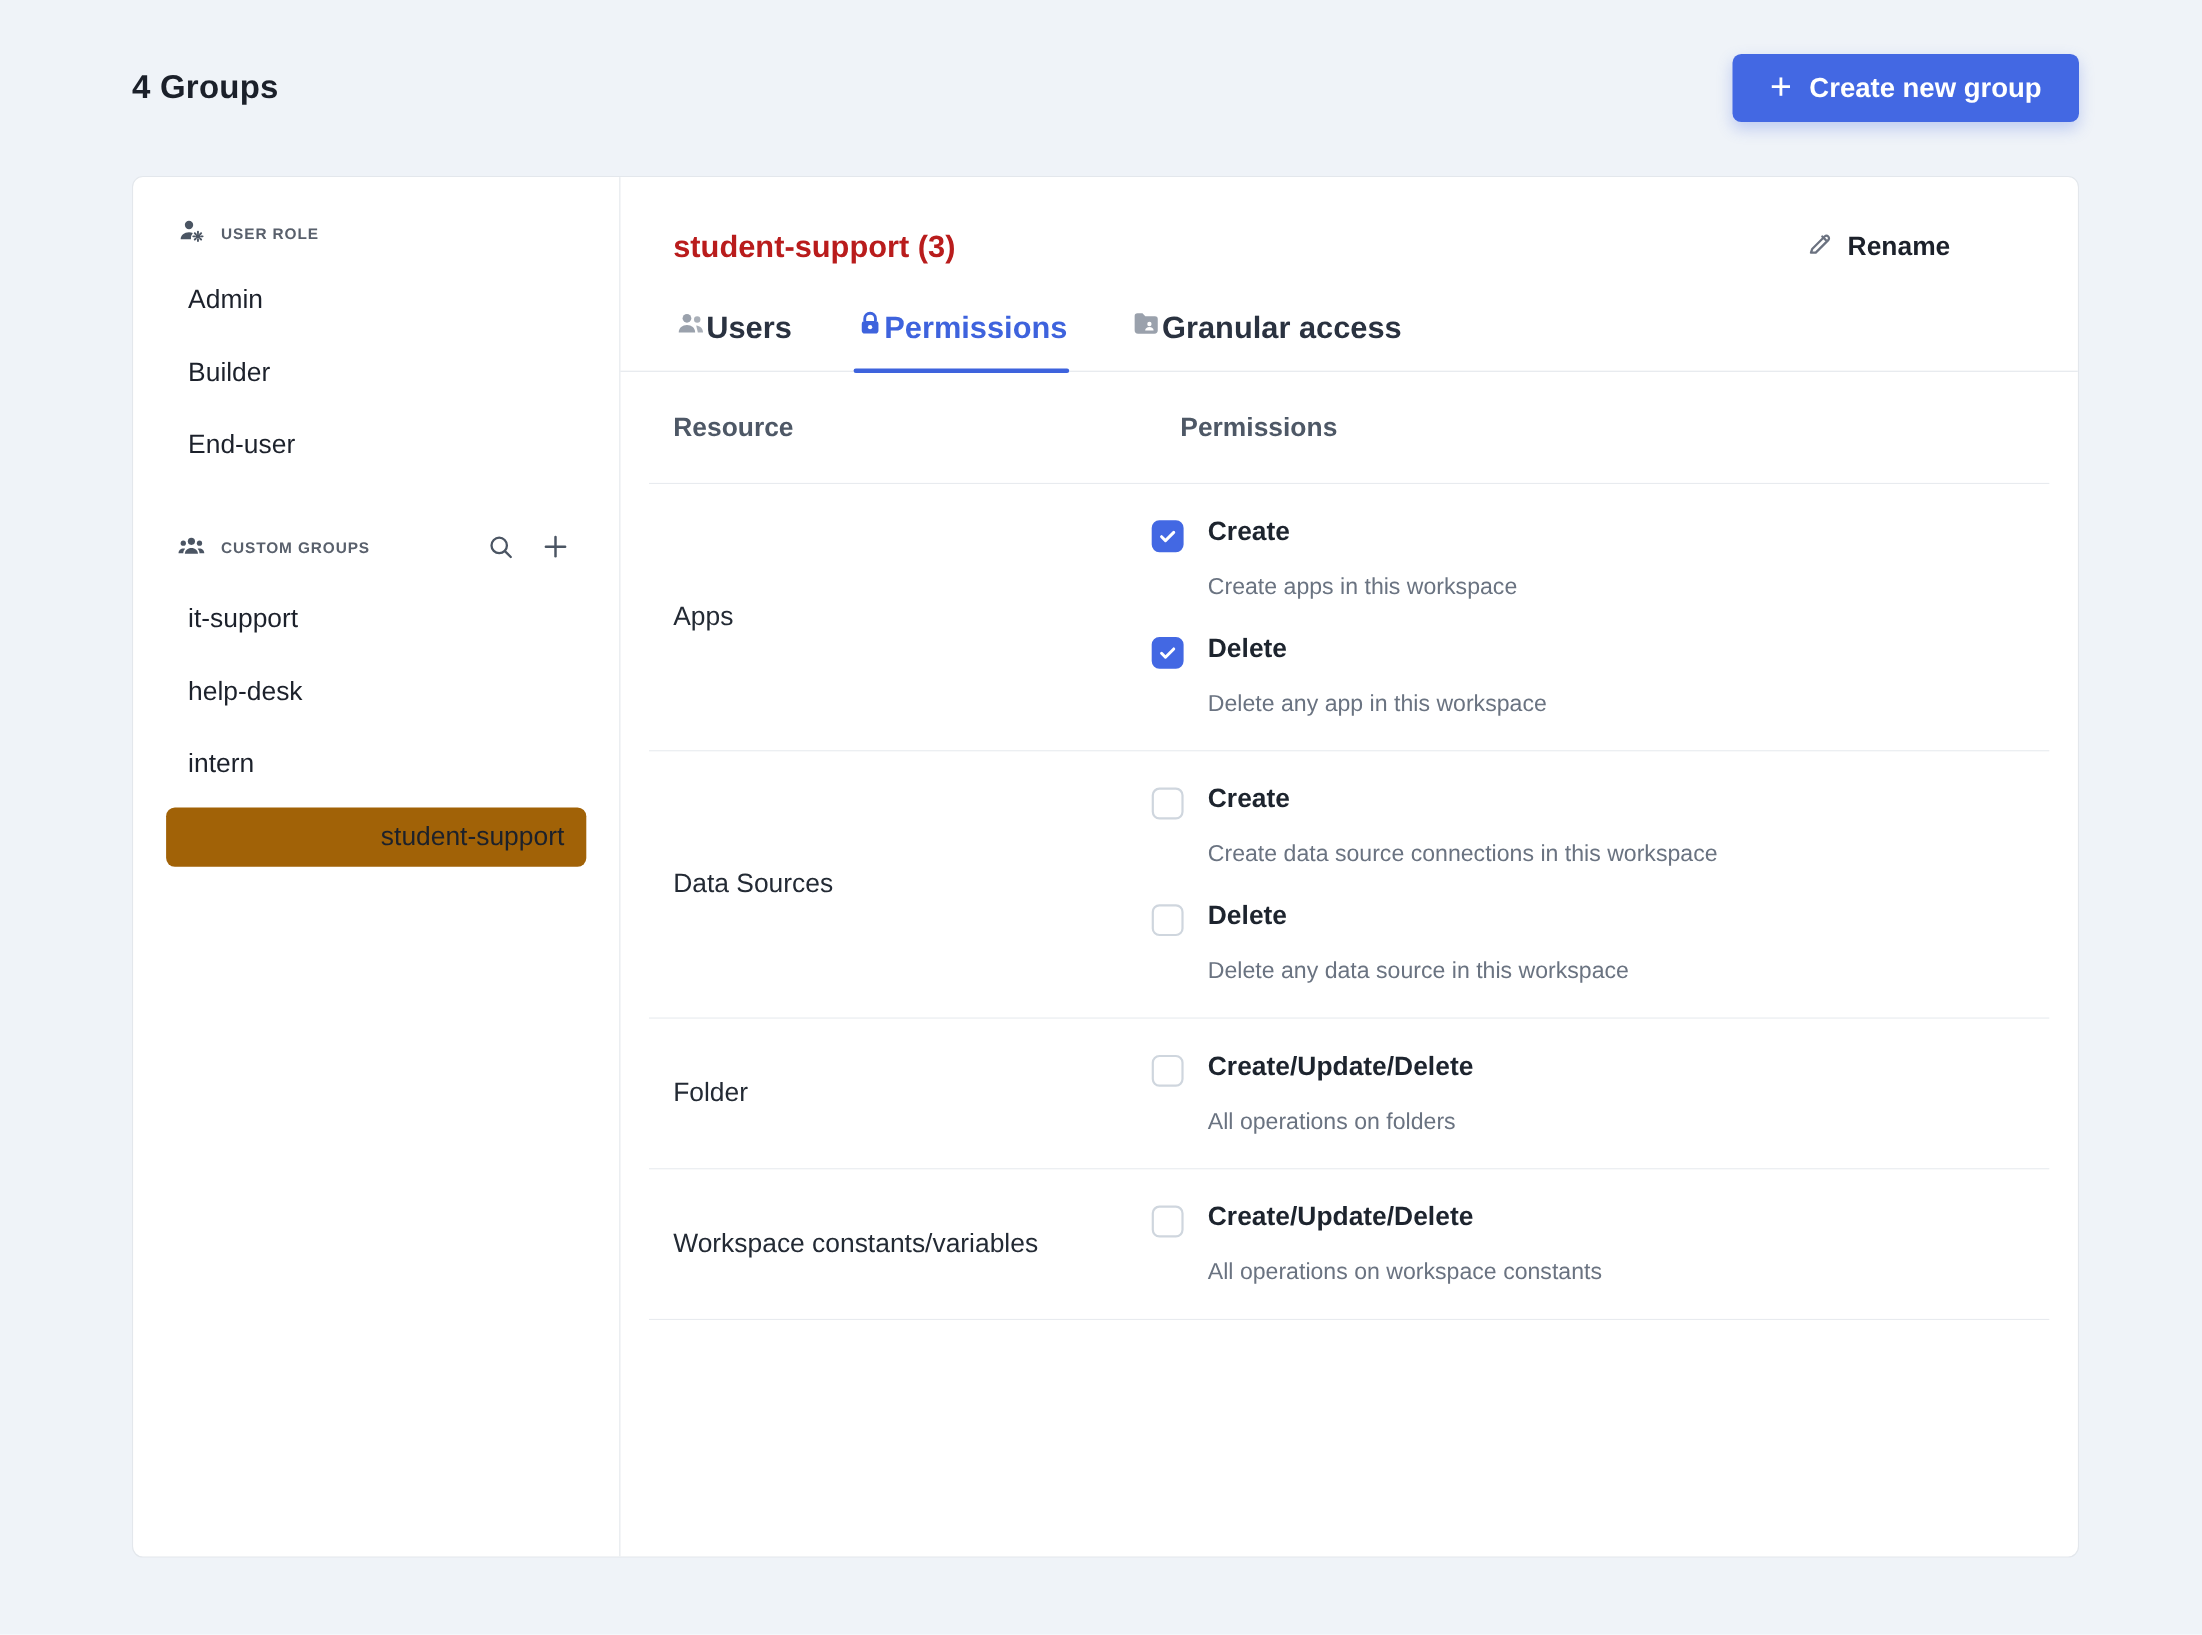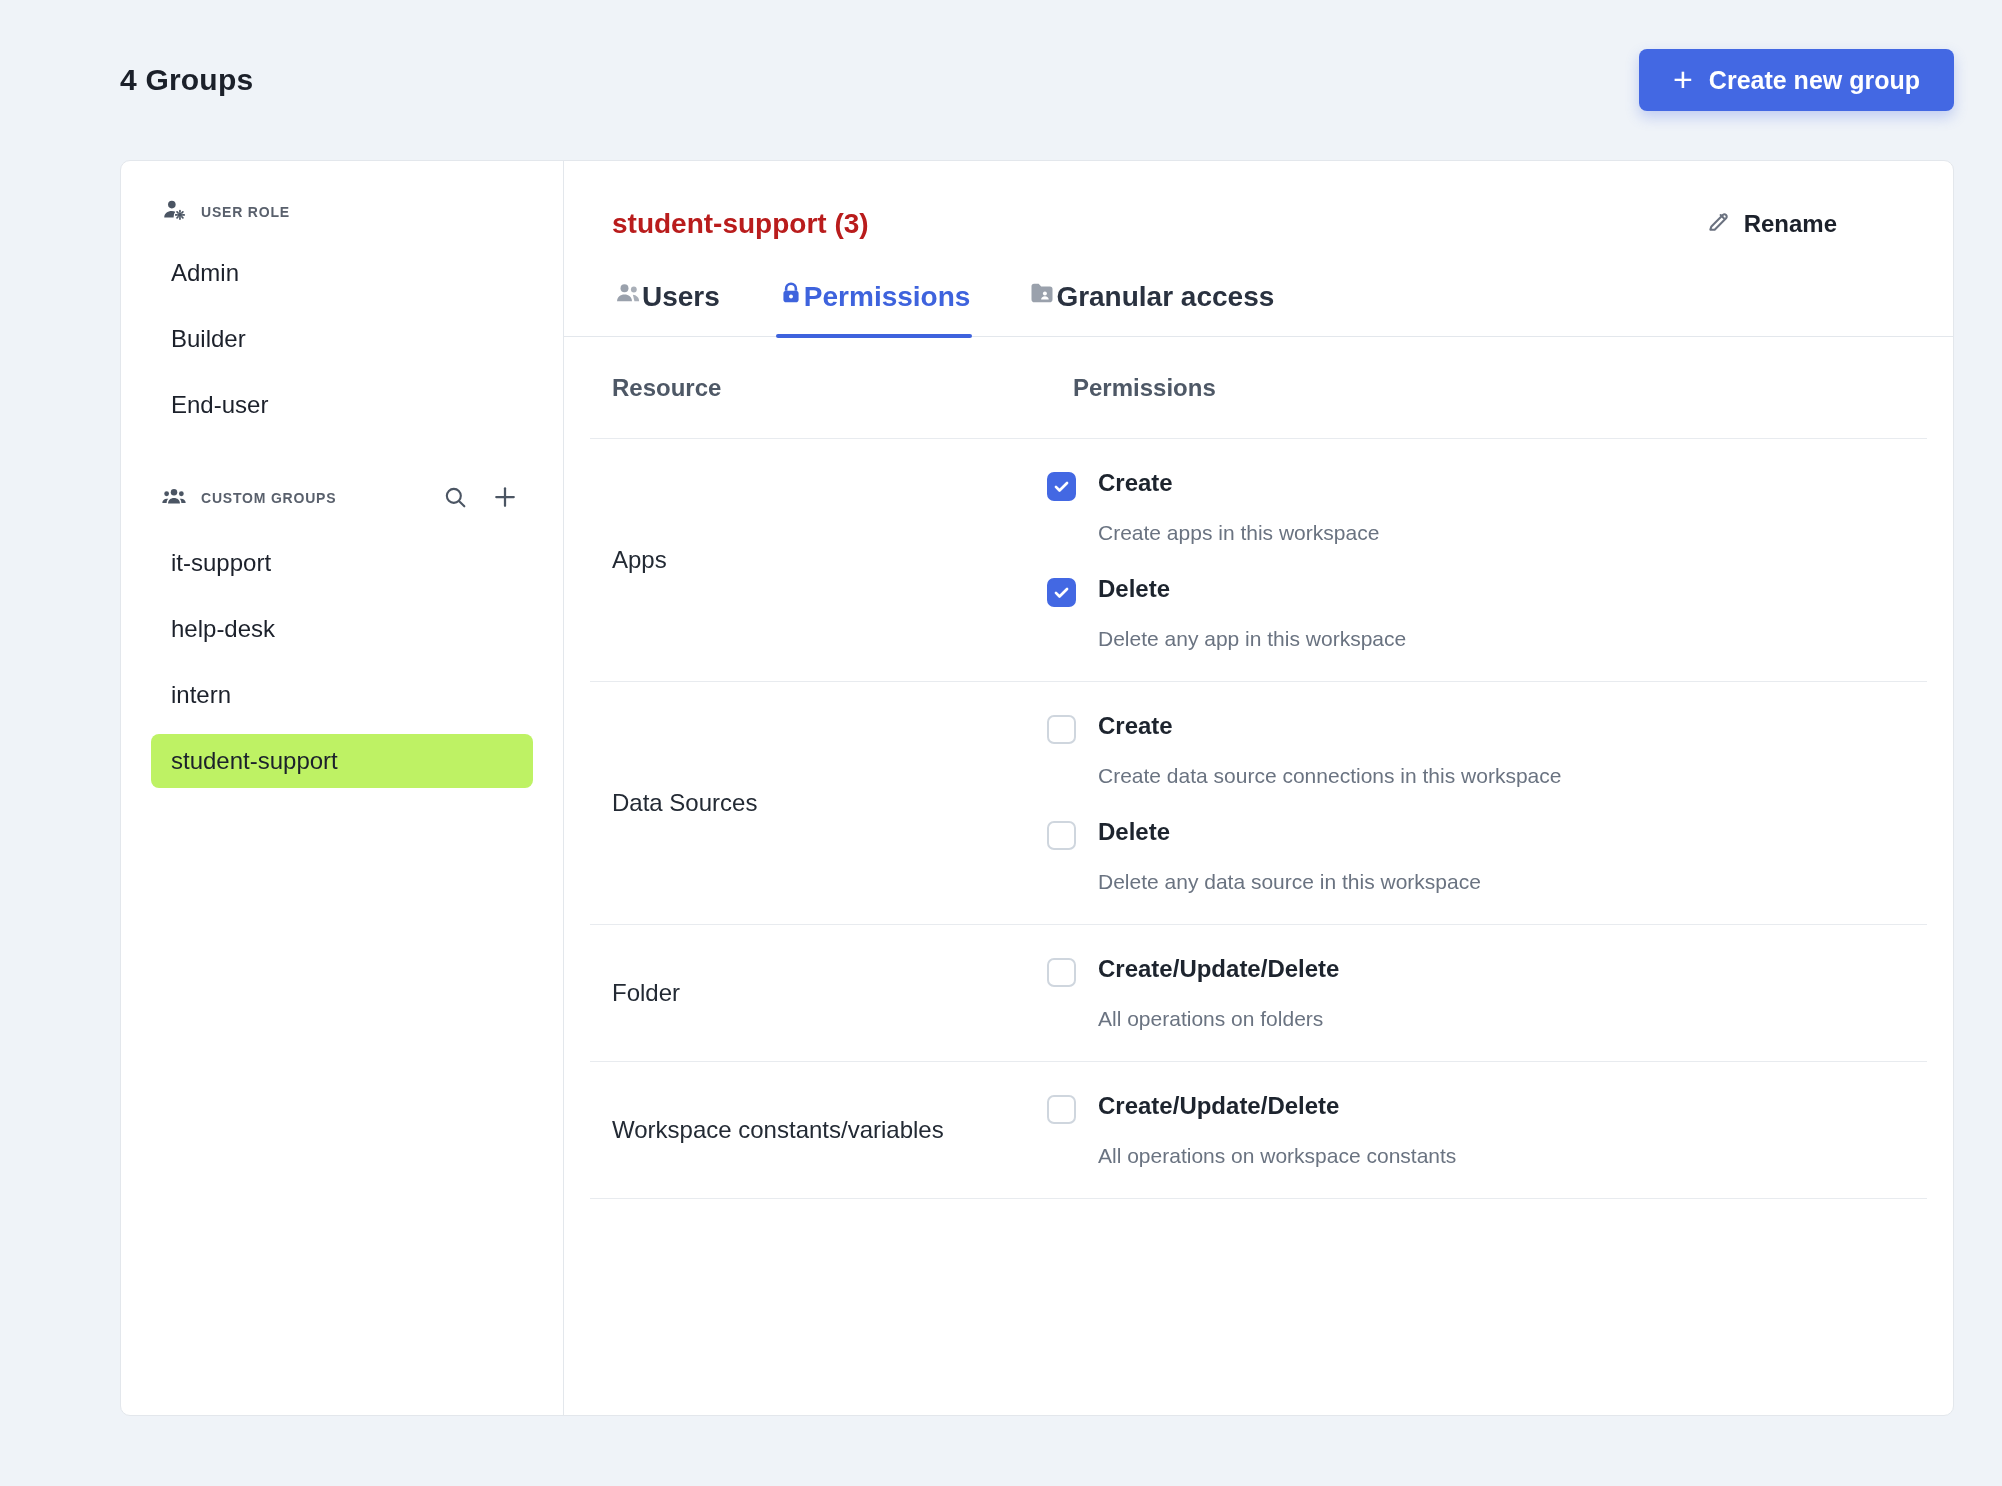--- a/index.html
+++ b/index.html
@@ -3,21 +3,21 @@
 <meta charset="utf-8">
 <style>
   * { box-sizing: border-box; }
   html,body { margin:0; padding:0; }
   body {
     width:2002px; height:1486px; overflow:hidden;
     background:#eff3f8;
     font-family:"Liberation Sans", sans-serif;
     color:#1c212b;
   }
-  .page { width:2002px; height:1486px; padding:48px 48px 0 120px; }
+  .page { width:2002px; height:1486px; padding:48px 112px 0 120px; }
 
   
   .topbar { display:flex; justify-content:space-between; align-items:center; height:64px; }
   .page-title { font-size:30px; font-weight:700; color:#1b202a; margin:0; letter-spacing:.2px; }
   .btn-primary {
     height:62px; padding:0 34px; border:none; border-radius:8px;
     background:#4368e3; color:#fff; font-family:inherit;
     font-size:25px; font-weight:700; display:flex; align-items:center; gap:16px;
     cursor:pointer; box-shadow:0 6px 14px rgba(67,104,227,.28);
   }
@@ -37,21 +37,21 @@
     color:#59606c; font-size:14px; font-weight:700; letter-spacing:.8px;
   }
   .section-head.groups { margin-top:48px; }
   .section-head .spacer { flex:1; }
   .icon-btn { background:none; border:none; padding:0; width:36px; height:36px;
     display:flex; align-items:center; justify-content:center; cursor:pointer; }
   .nav { margin-top:20px; display:flex; flex-direction:column; gap:12px; }
   .nav-item {
     font-size:24px; color:#1c212b; padding:13px 20px; border-radius:8px; cursor:pointer;
   }
-  .nav-item.selected { background:#bef264; }
+  .nav-item.selected { background:#a16207;text-align:right; }
 
   
   .content { flex:1; display:flex; flex-direction:column; min-width:0; }
   .content-head { display:flex; align-items:center; justify-content:space-between; padding:46px 110px 0 48px; }
   .group-title { font-size:28px; font-weight:700; color:#b91c1c; margin:0; }
   .rename-btn {
     display:flex; align-items:center; gap:12px; background:none; border:none;
     font-family:inherit; font-size:24px; font-weight:700; color:#1c212b; cursor:pointer;
   }
 

